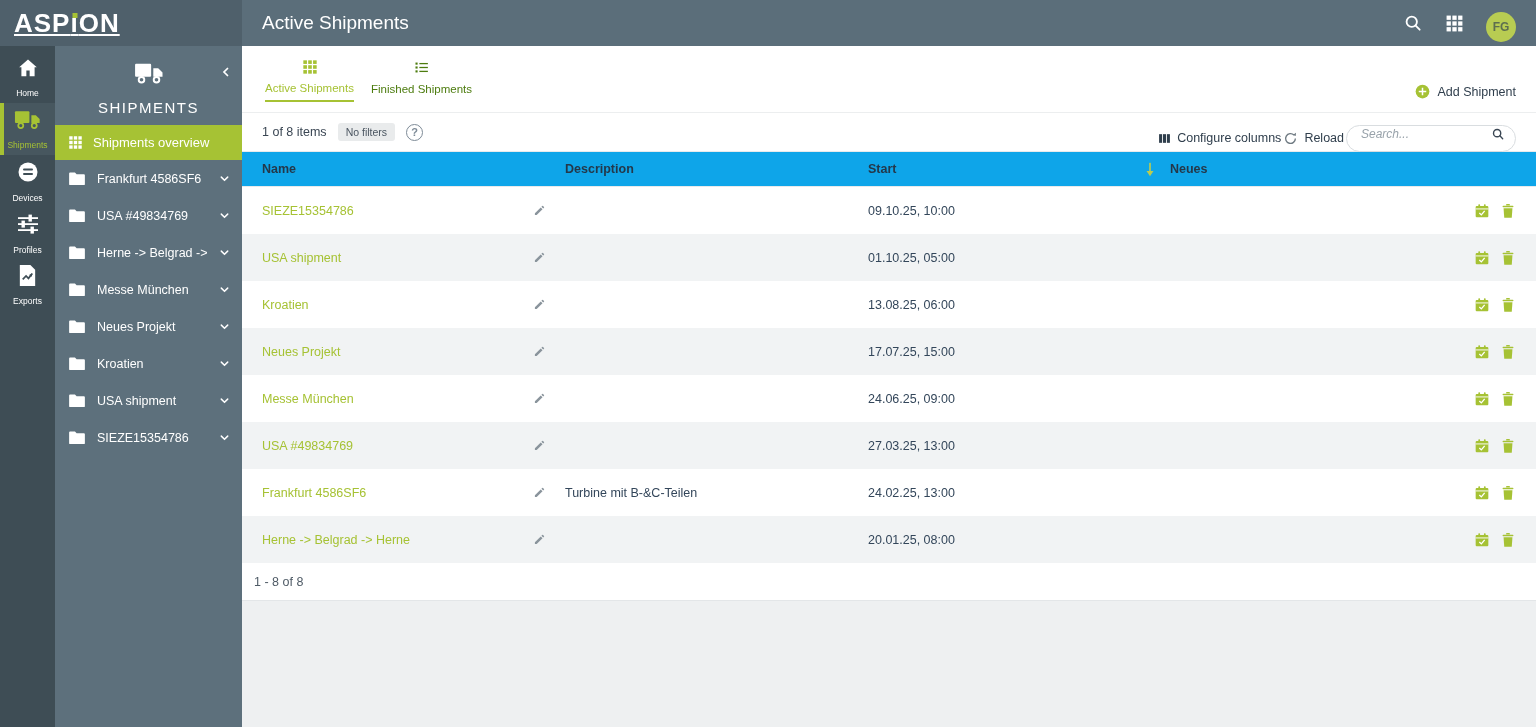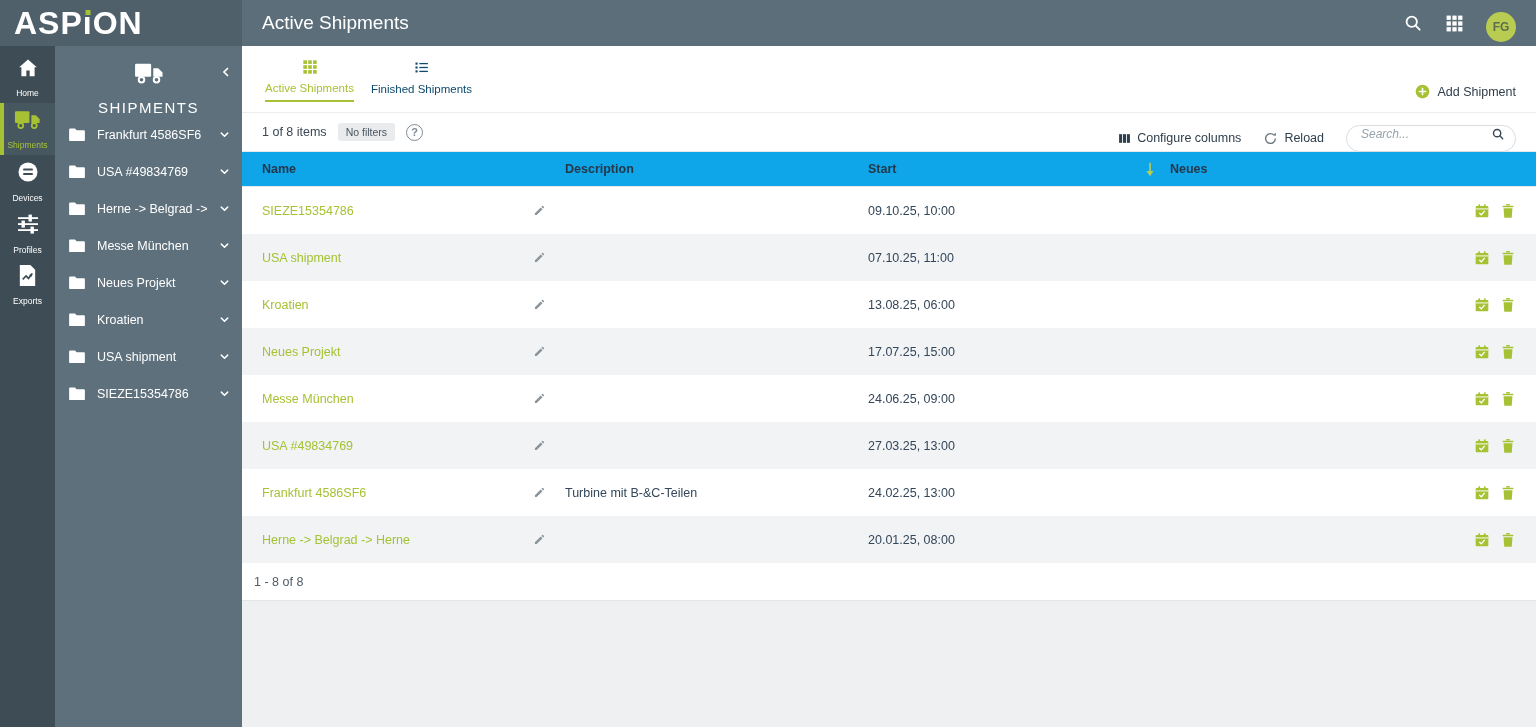--- a/index.html
+++ b/index.html
@@ -8,21 +8,21 @@
   :root{
     --green:#a6c234; --avatar:#b8cc52; --topbar:#5b6e7a; --logo:#4f606b;
     --rail:#3e4d55; --rail-active:#47575f; --sidebar:#5d707c;
     --rowalt:#f1f3f4; --page:#eef0f1; --dark:#2f3e4c; --border:#e7eaec;
   }
   svg { display:block; }
 
   
   .topbar { height:46px; display:flex; background:var(--topbar); }
   .logo-area { width:242px; background:var(--logo); display:flex; align-items:center; padding-left:14px; }
-  .logo { color:#fff; font-weight:bold; font-size:32px; letter-spacing:1px; display:flex; align-items:flex-end; }
+  .logo { color:#fff; font-weight:bold; font-size:26px; letter-spacing:1px; display:flex; align-items:flex-end;text-decoration:underline; }
   .logo-i { position:relative; }
   .logo-i .dot { position:absolute; top:5px; left:50%; transform:translateX(-50%); width:5px; height:5px; background:var(--green); }
   .topbar-main { flex:1; display:flex; align-items:center; padding:0 20px; }
   .page-title { color:#fff; font-size:19px; font-weight:400; }
   .topbar-actions { margin-left:auto; display:flex; align-items:center; gap:22px; }
   .avatar { width:30px; height:30px; border-radius:50%; background:var(--avatar); color:#5d6e4f;
             font-size:12px; font-weight:bold; display:flex; align-items:center; justify-content:center;margin-top:8px; }
 
   
   .shell { display:flex; height:681px; }
@@ -46,34 +46,34 @@
   .folder-item { height:37px; display:flex; align-items:center; gap:11px; padding:0 12px 0 13px;
                  font-size:12.5px; cursor:pointer; }
   .folder-item .flbl { flex:1; white-space:nowrap; overflow:hidden; }
 
   
   .content { flex:1; display:flex; flex-direction:column; background:var(--page); min-width:0; }
 
   .tabbar { height:67px; background:#fff; display:flex; padding-left:20px; position:relative;
             border-bottom:1px solid #eceeef; }
   .tab { display:flex; flex-direction:column; align-items:center; padding-top:13px; gap:7px;
-         min-width:95px; margin-right:14px; color:#0c4a6e; cursor:pointer; }
+         min-width:95px; margin-right:14px; color:#4d7c0f; cursor:pointer; }
   .tab-label { font-size:11.5px; padding-bottom:8px; }
   .tab.active { color:var(--green); }
   .tab.active .tab-label { padding-bottom:6px; border-bottom:2px solid var(--green); }
   .add-btn { position:absolute; right:20px; top:38px; display:flex; align-items:center; gap:7px;
              font-size:12.5px; color:var(--dark); cursor:pointer; }
 
   .toolbar { height:39px; background:#fff; display:flex; align-items:center; padding:0 20px;
              gap:11px; border-bottom:1px solid var(--border); }
   .count { font-size:12.5px; color:#3a4653; }
   .badge { background:#e9ebec; border-radius:3px; font-size:10.5px; padding:3px 8px; color:#4a5560; }
   .help { width:17px; height:17px; border:1.5px solid #7e8b97; border-radius:50%; color:#7e8b97;
           font-size:11px; font-weight:bold; display:flex; align-items:center; justify-content:center; cursor:pointer; }
-  .toolbar-right { margin-left:auto; display:flex; align-items:center; gap:22px;margin-top:12px; }
+  .toolbar-right { margin-left:auto; display:flex; align-items:center; gap:2px;margin-top:12px; }
   .tool-btn { display:flex; align-items:center; gap:6px; font-size:12.5px; color:var(--dark); cursor:pointer; }
   .search-pill { width:170px; height:27px; border:1px solid #d9dde0; border-radius:14px; background:#fff;
                  display:flex; align-items:center; padding:0 10px 8px 14px; }
   .search-pill input { border:none; outline:none; flex:1; min-width:0; font-size:12px; font-style:italic;
                        color:#5d6870; font-family:"Liberation Sans", sans-serif; }
   .search-pill input::placeholder { color:#98a2aa; }
 
   .grid-cols { display:grid; grid-template-columns:271px 32px 303px 277px 329px 1fr; align-items:center; padding:0 20px; }
   .thead { height:35px; background:#0ea5e9; border-bottom:1px solid var(--border);
            font-size:12.5px; font-weight:bold; color:#24384a; }
@@ -193,20 +193,36 @@
             <circle cx="7" cy="16.8" r="2.6" fill="none" stroke="#fff" stroke-width="1.8"></circle>
             <circle cx="21" cy="16.8" r="2.6" fill="none" stroke="#fff" stroke-width="1.8"></circle>
           </svg>
       </span>
       <span class="collapse">
         <svg width="12" height="12" viewBox="0 0 24 24" fill="none" stroke="#fff" stroke-width="3.5" stroke-linecap="round">
             <polyline points="15,5 8,12 15,19"></polyline>
           </svg>
       </span>
       <div class="sidebar-title">SHIPMENTS</div>
+    </div>
+    <div class="overview">
+      <span>
+        <svg width="15" height="15" viewBox="0 0 24 24" fill="#fff">
+            <rect x="2" y="2" width="5.4" height="5.4"></rect>
+            <rect x="9.3" y="2" width="5.4" height="5.4"></rect>
+            <rect x="16.6" y="2" width="5.4" height="5.4"></rect>
+            <rect x="2" y="9.3" width="5.4" height="5.4"></rect>
+            <rect x="9.3" y="9.3" width="5.4" height="5.4"></rect>
+            <rect x="16.6" y="9.3" width="5.4" height="5.4"></rect>
+            <rect x="2" y="16.6" width="5.4" height="5.4"></rect>
+            <rect x="9.3" y="16.6" width="5.4" height="5.4"></rect>
+            <rect x="16.6" y="16.6" width="5.4" height="5.4"></rect>
+          </svg>
+      </span>
+      <span>Shipments overview</span>
     </div>
     <div class="folders">
 
         <div class="folder-item">
           <span>
             <svg width="18" height="15" viewBox="0 0 24 20" fill="#fff">
               <path d="M1.5 3.2c0-.7.5-1.2 1.2-1.2h6.6l2.2 2.3h9.8c.7 0 1.2.5 1.2 1.2v12.1c0 .7-.5 1.2-1.2 1.2H2.7c-.7 0-1.2-.5-1.2-1.2z"></path>
             </svg>
           </span>
           <span class="flbl">Frankfurt 4586SF6</span>
@@ -452,21 +468,21 @@
         <div class="t-row grid-cols">
           <div class="row-name">USA shipment</div>
           <div class="row-pencil">
             <span>
               <svg width="13" height="13" viewBox="0 0 24 24" fill="#8a949c">
                 <path d="M3.5 17.2V20.5h3.3L17.6 9.7l-3.3-3.3zM20.3 7a1.1 1.1 0 0 0 0-1.6l-1.7-1.7a1.1 1.1 0 0 0-1.6 0l-1.5 1.5 3.3 3.3z"></path>
               </svg>
             </span>
           </div>
           <div class="row-desc"></div>
-          <div class="row-start">07.10.25, 11:00</div>
+          <div class="row-start">01.10.25, 05:00</div>
           <div class="row-finish"></div>
           <div class="actions">
             <span>
               <svg width="16" height="16" viewBox="0 0 24 24">
                 <rect x="2.5" y="4.5" width="19" height="17" rx="1.5" fill="#a6c234"></rect>
                 <rect x="6.5" y="2" width="2.6" height="4.6" rx="1" fill="#a6c234"></rect>
                 <rect x="14.9" y="2" width="2.6" height="4.6" rx="1" fill="#a6c234"></rect>
                 <rect x="2.5" y="8.2" width="19" height="1.4" fill="#fff"></rect>
                 <polyline points="8,15 11,17.8 16,11.8" fill="none" stroke="#fff" stroke-width="2"></polyline>
               </svg>

